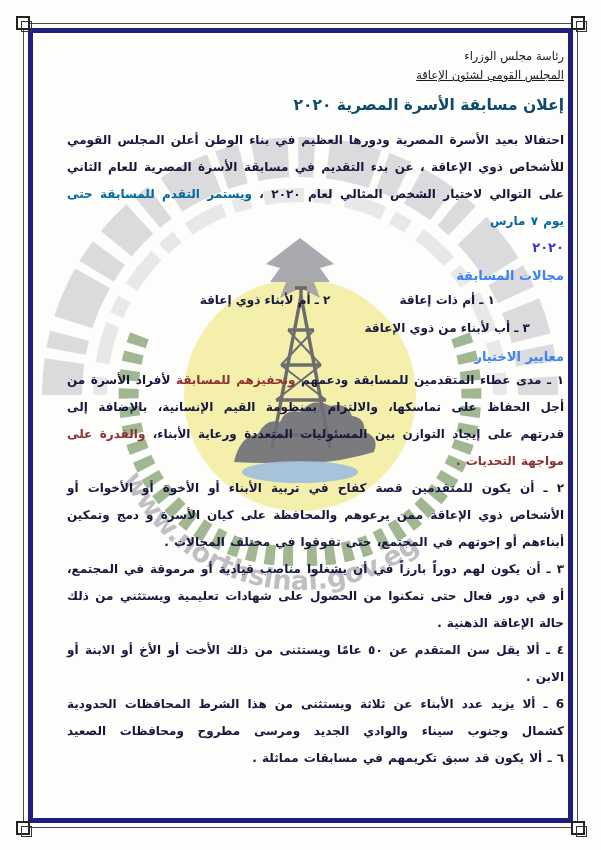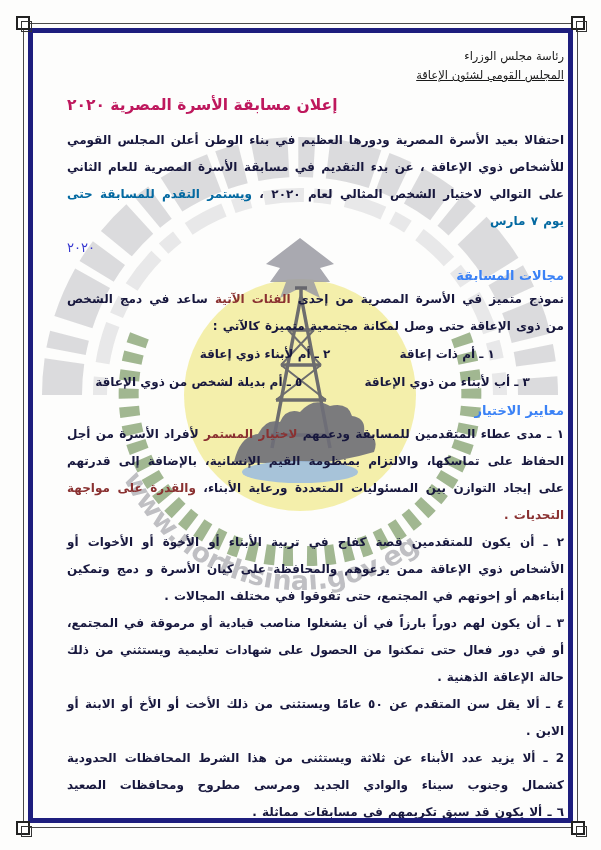--- a/index.html
+++ b/index.html
@@ -37,32 +37,32 @@
   .watermark { position:absolute; left:0; top:0; z-index:0; }
 
   
   .content {
     position:absolute; left:39px; top:47px; right:37px; bottom:33px;
     z-index:2; direction:rtl; color:#17173d;margin-left:28px;
   }
   .hdr { text-align:right; font-size:11.5px; line-height:19px; color:#1a1a1a; }
   .hdr .u { text-decoration:underline; }
   .doc-title {
-    text-align:left; font-weight:bold; font-size:15.5px;
-    color:#be185d; margin:11px 0 13px;
+    text-align:right; font-weight:bold; font-size:15.5px;
+    color:#0c4a6e; margin:11px 0 13px;
   }
   p.body-text {
     font-size:12px; font-weight:bold; line-height:27px;
     text-align:justify; word-spacing:1px;
   }
   .intro-p { font-size:12.5px; }
   .blue { color:#0369a1; }
   .maroon { color:#8a3131; }
   .year-line {
-    text-align:left; color:#3434d0; font-weight:normal;
+    text-align:right; color:#3434d0; font-weight:bold;
     font-size:13px; line-height:26px; margin-bottom:2px;
   }
   .sec-head {
     color:#3b82f6; font-weight:bold; font-size:13px;
     text-align:right; margin:7px 0 3px;
   }
   .fields-grid {
     display:grid; grid-template-columns:47% 53%;
     font-weight:bold; font-size:12px; line-height:28px;
   }
@@ -118,33 +118,31 @@
     <div class="u">المجلس القومي لشئون الإعاقة</div>
   </div>
 
   <div class="doc-title">إعلان مسابقة الأسرة المصرية ٢٠٢٠</div>
 
   <p class="body-text intro-p"><span>احتفالا بعيد الأسرة المصرية ودورها العظيم في بناء الوطن  أعلن المجلس القومي للأشخاص ذوي الإعاقة ، عن بدء التقديم في مسابقة الأسرة المصرية للعام الثاني على التوالي لاختيار الشخص المثالي لعام ٢٠٢٠ ،</span><span class="blue"> ويستمر التقدم للمسابقة حتى يوم ٧ مارس</span></p>
   <div class="year-line">٢٠٢٠</div>
 
   <div class="sec-head">مجالات المسابقة</div>
 
-  <p class="body-text"><span>نموذج متميز في الأسرة المصرية من إحدى </span><span class="maroon">الفئات الآتية</span><span> ساعد في دمج الشخص من ذوى الإعاقة حتى وصل لمكانة مجتمعية متميزة كالآتي :</span></p>
 
   <div class="fields-grid">
     <div class="c1">١ ـ أم ذات إعاقة</div>
     <div class="c2">٢ ـ أم لأبناء ذوي إعاقة</div>
     <div class="c1">٣ ـ أب لأبناء من ذوي الإعاقة</div>
-    <div class="c1">٥ ـ أم بديلة لشخص من ذوي الإعاقة</div>
     <div class="c2"></div>
   </div>
 
   <div class="sec-head">معايير الاختيار</div>
 
-  <p class="body-text"><span>١ ـ مدى عطاء المتقدمين للمسابقة ودعمهم </span><span class="maroon">لاختيار المستمر</span><span> لأفراد الأسرة من أجل الحفاظ على تماسكها، والالتزام بمنظومة القيم الإنسانية، بالإضافة إلى قدرتهم على إيجاد التوازن بين المسئوليات المتعددة ورعاية الأبناء، </span><span class="maroon">والقدرة على مواجهة التحديات .</span></p>
+  <p class="body-text"><span>١ ـ مدى عطاء المتقدمين للمسابقة ودعمهم </span><span class="maroon">وتحفيزهم للمسابقة</span><span> لأفراد الأسرة من أجل الحفاظ على تماسكها، والالتزام بمنظومة القيم الإنسانية، بالإضافة إلى قدرتهم على إيجاد التوازن بين المسئوليات المتعددة ورعاية الأبناء، </span><span class="maroon">والقدرة على مواجهة التحديات .</span></p>
 
   <p class="body-text">٢ ـ أن يكون للمتقدمين قصة كفاح في تربية الأبناء أو الأخوة أو الأخوات أو الأشخاص ذوي الإعاقة ممن يرعوهم والمحافظة على كيان الأسرة و دمج وتمكين أبناءهم أو إخوتهم في المجتمع، حتى تفوقوا في مختلف المجالات .</p>
   <p class="body-text">٣ ـ أن يكون لهم دوراً بارزاً في أن يشغلوا مناصب قيادية أو مرموقة في المجتمع، أو في دور فعال حتى تمكنوا من الحصول على شهادات تعليمية ويستثني من ذلك حالة الإعاقة الذهنية .</p>
   <p class="body-text">٤ ـ ألا يقل سن المتقدم عن ٥٠ عامًا ويستثنى من ذلك الأخت أو الأخ أو الابنة أو الابن .</p>
-  <p class="body-text tal-just">2 ـ ألا يزيد عدد الأبناء عن ثلاثة ويستثنى من هذا الشرط المحافظات الحدودية كشمال وجنوب سيناء والوادي الجديد ومرسى مطروح ومحافظات الصعيد</p>
+  <p class="body-text tal-just">6 ـ ألا يزيد عدد الأبناء عن ثلاثة ويستثنى من هذا الشرط المحافظات الحدودية كشمال وجنوب سيناء والوادي الجديد ومرسى مطروح ومحافظات الصعيد</p>
   <p class="body-text">٦ ـ ألا يكون قد سبق تكريمهم في مسابقات مماثلة .</p>
 
 </div>
 
 </body></html>

